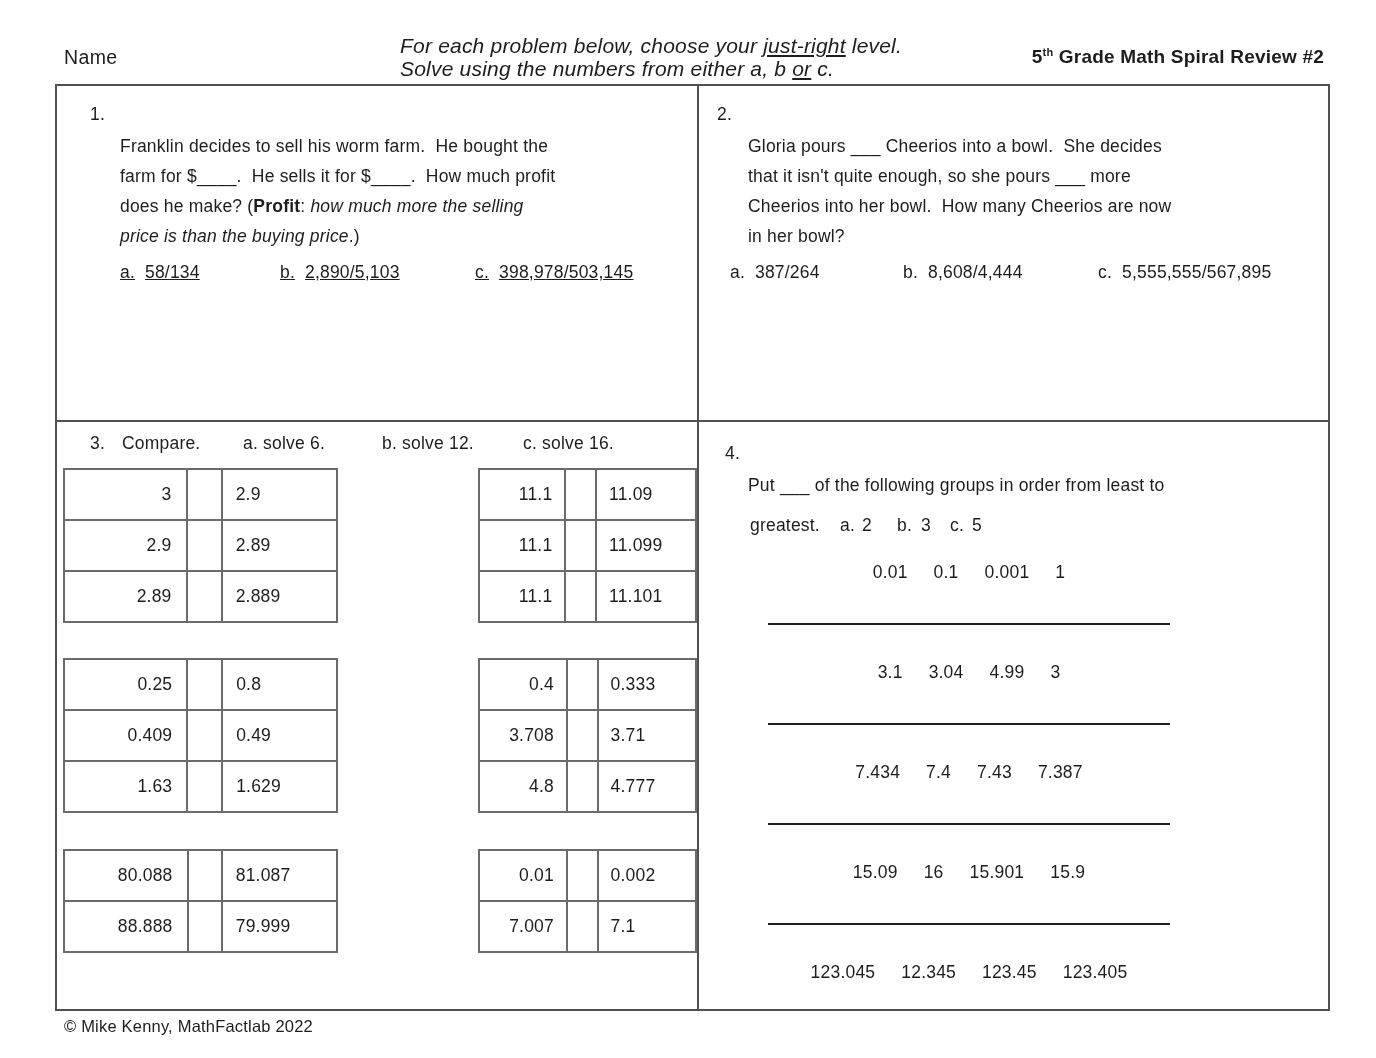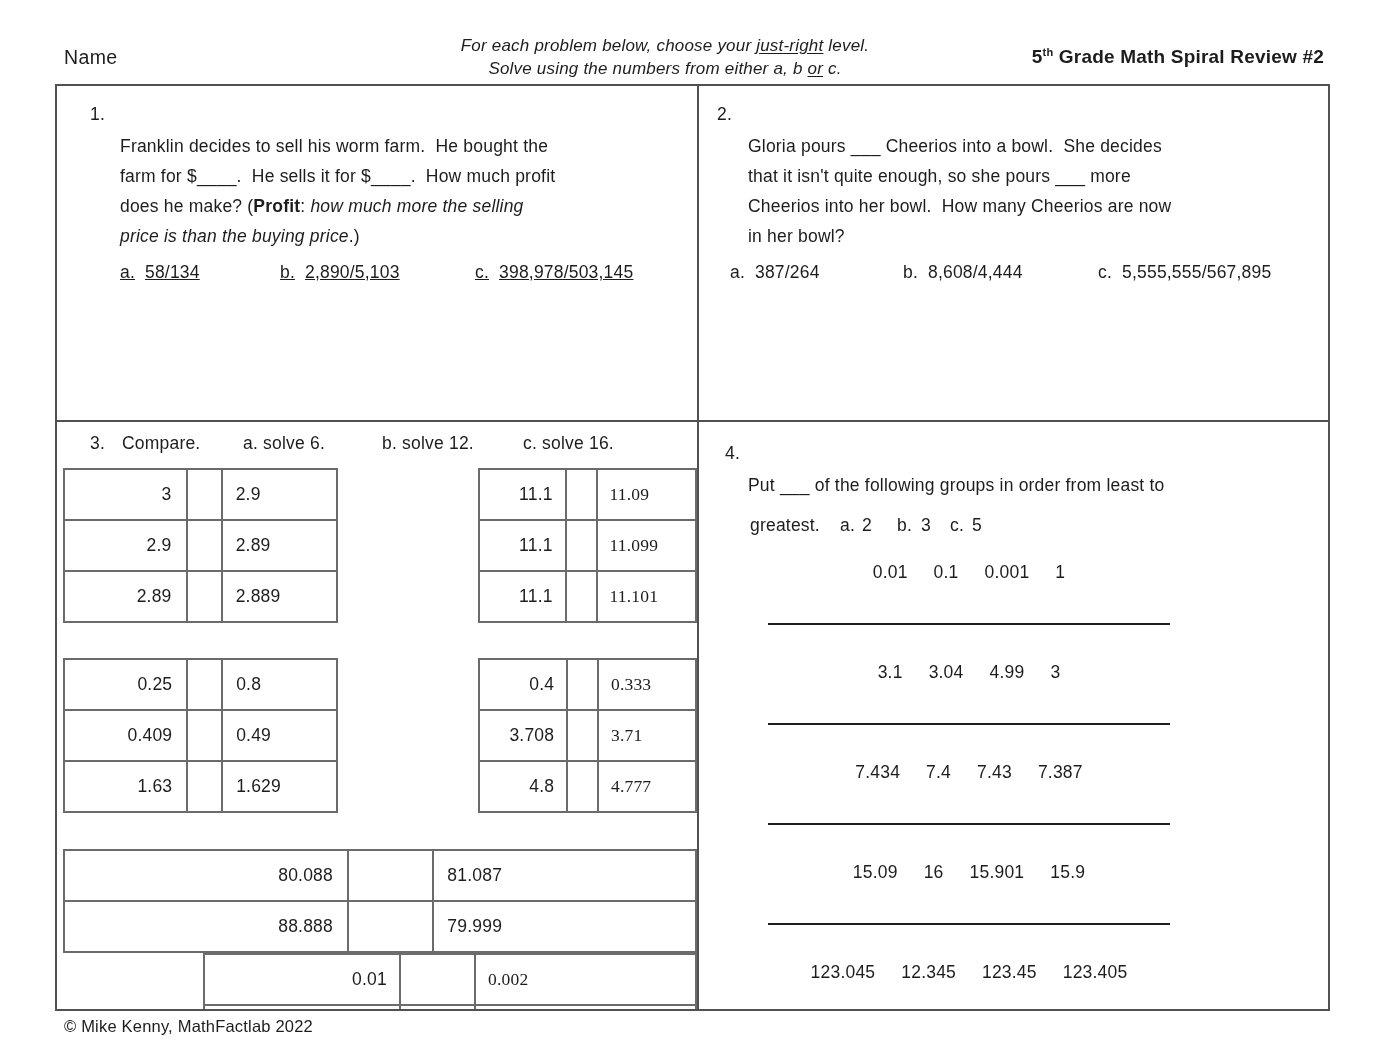--- a/index.html
+++ b/index.html
@@ -1,22 +1,22 @@
 <!DOCTYPE html>
 <html><head>
 <meta charset="utf-8">
 <style>
   html,body { margin:0; padding:0; background:#ffffff; }
   .page { position:relative; width:1376px; height:1058px; background:#fff;
           font-family:"Liberation Sans", sans-serif; color:#1d1d1d; overflow:hidden; }
 
   
   .name  { position:absolute; left:64px; top:46px; font-size:19.5px; letter-spacing:.4px;text-align:center; }
-  .instr { position:absolute; left:400px; width:530px; top:34px; text-align:center;
-           font-style:italic; font-size:17px; line-height:23px; letter-spacing:.2px; }
+  .instr { position:absolute; left:400px; width:530px; top:34px; 
+           font-style:italic; font-size:21px; line-height:23px; letter-spacing:.2px; }
   .u     { text-decoration:underline; text-underline-offset:2px; }
   .title { position:absolute; right:52px; top:46px; font-weight:bold; font-size:19px; letter-spacing:.2px; }
   .title sup { font-size:11px; }
   .footer{ position:absolute; left:64px; top:1017px; font-size:16.5px; letter-spacing:.2px; }
 
   
   .box { position:absolute; left:55px; top:84px; width:1275px; height:927px;
          border:2px solid #515151; box-sizing:border-box;
          display:grid; grid-template-columns:642px 1fr; grid-template-rows:336px 1fr; }
   .q   { box-sizing:border-box; overflow:hidden; }
@@ -41,30 +41,30 @@
   .opts-2 { grid-template-columns:173px 195px auto; margin-left:31px; }
   .opt-label { margin-right:10px; }
 
   
   .p3h { position:relative; height:30px; margin-top:11px; font-size:17.5px; letter-spacing:.2px; }
   .p3h span { position:absolute; top:0; }
   .p3h .s0 { left:33px; }  .p3h .s1 { left:65px; }
   .p3h .s2 { left:186px; } .p3h .s3 { left:325px; } .p3h .s4 { left:466px; }
 
   .tgroup { display:flex; margin-left:6px; }
-  .tg-a { margin-top:5px; } .tg-b { margin-top:35px; } .tg-c { margin-top:36px;flex-direction:column; }
+  .tg-a { margin-top:5px; } .tg-b { margin-top:35px; } .tg-c { margin-top:36px; }
   .tbl { border-collapse:collapse; }
   .tbl-right { margin-left:140px; }
   .tbl td { border:2px solid #6b6b6b; height:49px; font-size:17.5px; padding:0; letter-spacing:.2px; }
   .tbl-left  .cl { width:117px; text-align:right; padding-right:14px; }
   .tbl-left  .cm { width:38px; }
   .tbl-left  .cr { width:108px; text-align:left; padding-left:13px; }
   .tbl-right .cl { width:80px; text-align:right; padding-right:12px; }
   .tbl-right .cm { width:34px; }
-  .tbl-right .cr { width:92px; text-align:left; padding-left:12px;font-family:Liberation Serif, serif; }
+  .tbl-right .cr { width:92px; text-align:left; padding-left:12px; }
 
   
   .p4line2 { position:relative; height:40px; }
   .p4line2 span { position:absolute; top:0; }
   .p4line2 .g  { left:2px; }
   .p4line2 .al { left:92px; }  .p4line2 .av { left:114px; }
   .p4line2 .bl { left:149px; } .p4line2 .bv { left:173px; }
   .p4line2 .cl2{ left:202px; } .p4line2 .cv { left:224px; }
 
   .p4body { width:402px; margin-left:69px; }

